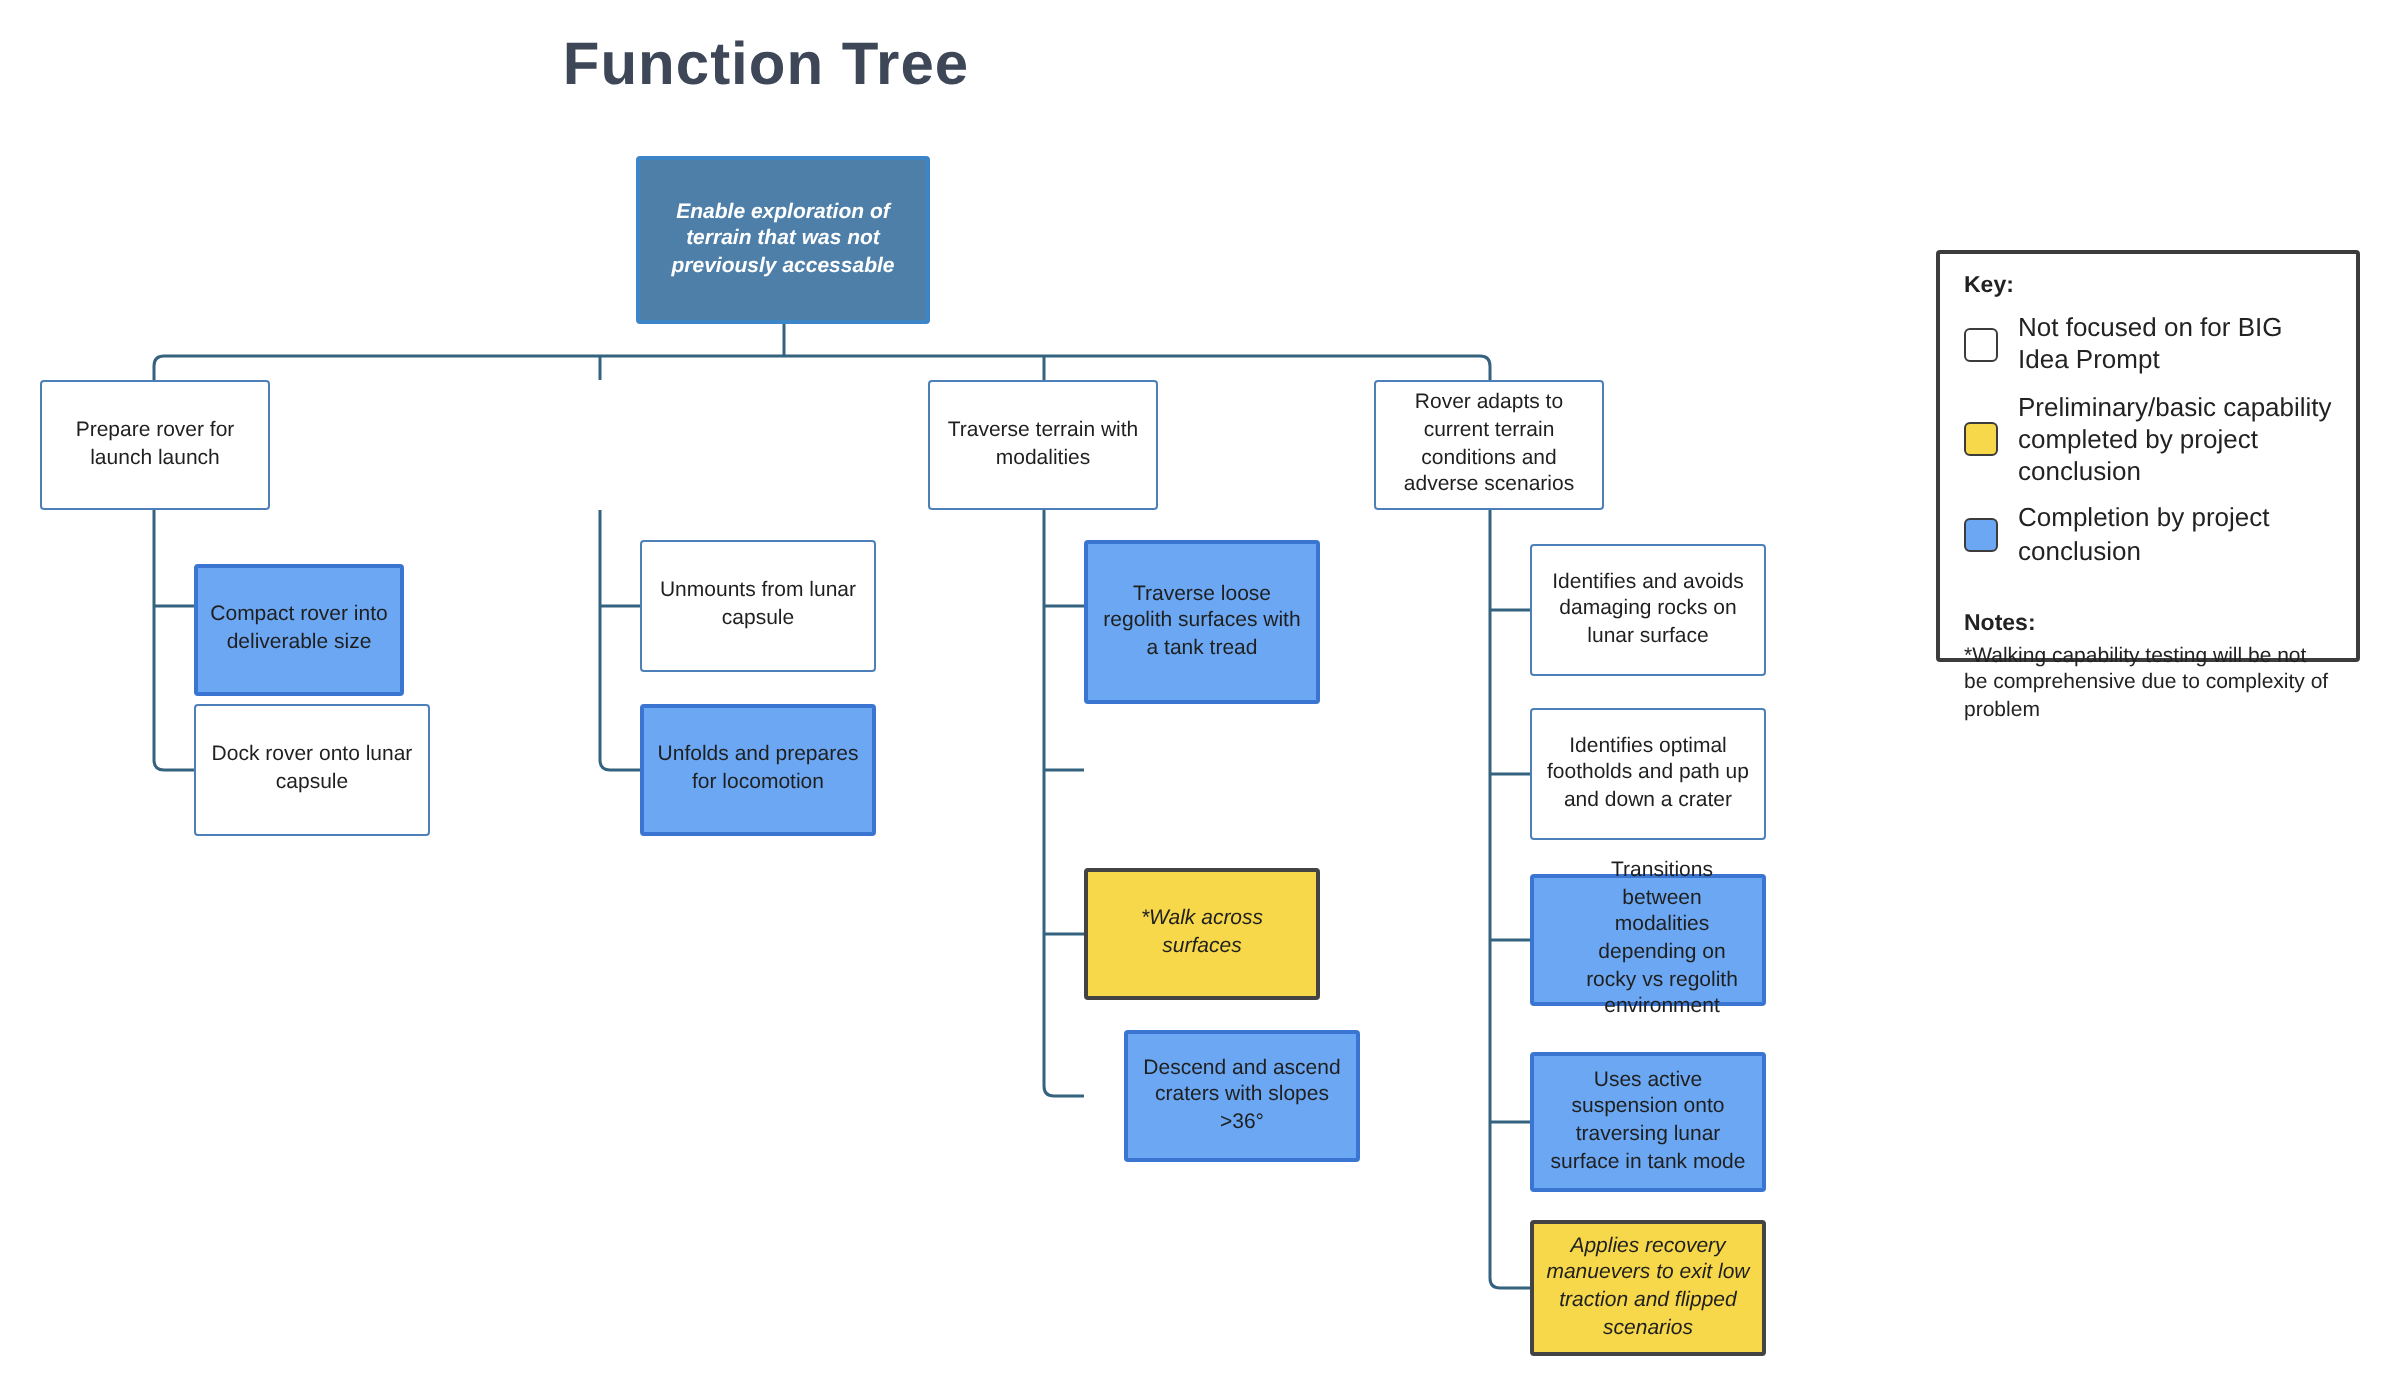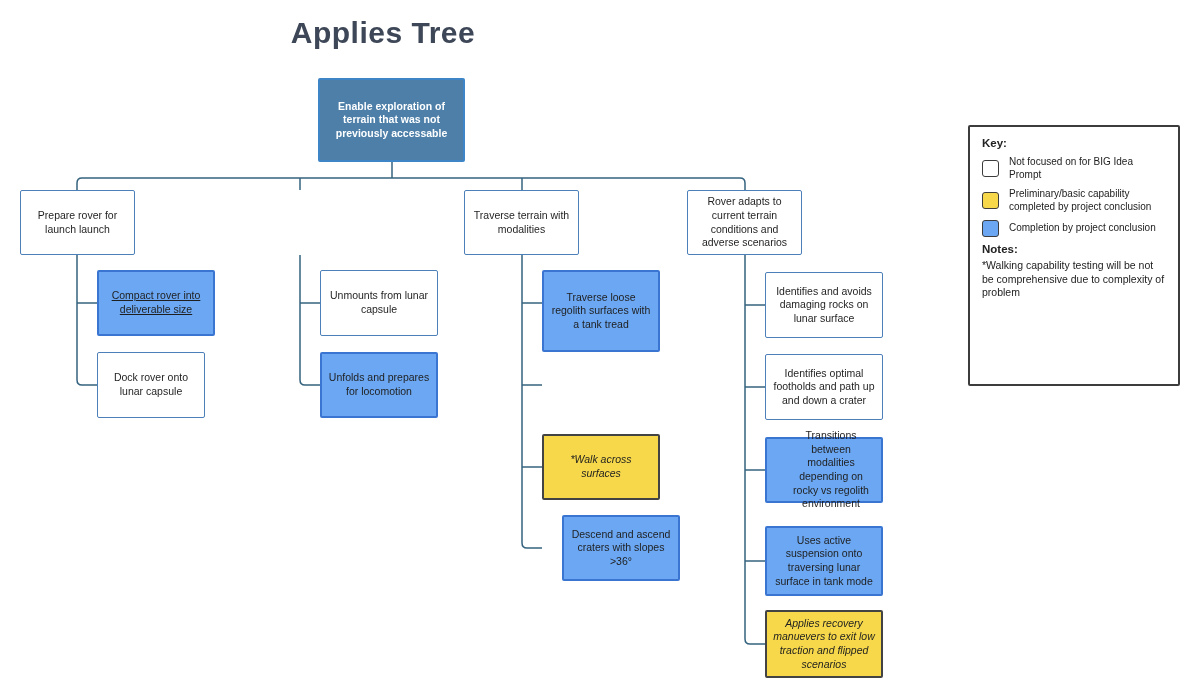--- a/index.html
+++ b/index.html
@@ -14,49 +14,49 @@
   }
   .connectors{position:absolute;left:0;top:0;width:1200px;height:696px;}
   .connectors path{fill:none;stroke:var(--connector,#35637f);stroke-width:1.5;}
   .node{
     position:absolute;display:flex;align-items:center;justify-content:center;
     text-align:center;font-size:10.5px;line-height:1.3;color:var(--text-color,#1f1f1f);
     padding:3px 6px;box-sizing:border-box;border-radius:2px;background:#fff;
   }
   .node.root{
     background:var(--root-fill,#4d7fa9);border:2px solid var(--root-border,#3d85c6);
-    color:#ffffff;font-weight:700;
+    color:#ffffff;font-weight:700;font-style:italic;
   }
   .node.white{background:var(--white-fill,#ffffff);border:1.5px solid var(--white-border,#4d80b8);}
   .node.blue{background:var(--blue-fill,#6ba7f2);border:2px solid var(--blue-border,#3975d1);}
   .node.yellow{background:var(--yellow-fill,#f6d84a);border:2px solid var(--yellow-border,#434343);font-style:italic;}
   .keybox{
-    position:absolute;left:968px;top:125px;width:212px;height:261px;box-sizing:border-box;
+    position:absolute;left:968px;top:125px;width:212px;height:206px;box-sizing:border-box;
     border:2px solid var(--key-border,#3c3c3c);border-radius:2px;background:#fff;
     padding:10px 12px;color:#222;
   }
   .key-title,.notes-title{font-size:11.5px;font-weight:700;margin:0 0 4px 0;}
-  .notes-title{margin-top:6px;}
+  .notes-title{margin-top:22px;}
   .key-row{display:flex;align-items:center;gap:10px;margin-top:7px;}
   .swatch{
     flex:0 0 auto;width:17px;height:17px;border:1.5px solid var(--key-border,#3c3c3c);
     border-radius:3px;box-sizing:border-box;
   }
   .swatch.white{background:var(--white-fill,#ffffff);}
   .swatch.yellow{background:var(--yellow-fill,#f6d84a);}
   .swatch.blue{background:var(--blue-fill,#6ba7f2);}
-  .key-label{font-size:10px;line-height:1.25;}
+  .key-label{font-size:13px;line-height:1.25;}
   .notes-text{font-size:10.5px;line-height:1.3;margin-top:4px;}
 </style>
 </head>
 <body>
 
 <div class="canvas">
 
-  <h1 class="title">Applies Tree</h1>
+  <h1 class="title">Function Tree</h1>
 
   <svg class="connectors" viewBox="0 0 1200 696" aria-hidden="true">
     <path d="M392 162 L392 178"></path>
     <path d="M77 190 L77 183 Q77 178 82 178 L740 178 Q745 178 745 183 L745 190"></path>
     <path d="M300 178 L300 190"></path>
     <path d="M522 178 L522 190"></path>
 
     <path d="M77 255 L77 380 Q77 385 82 385 L97 385"></path>
     <path d="M77 303 L97 303"></path>
 
@@ -74,22 +74,22 @@
     <path d="M745 470 L765 470"></path>
     <path d="M745 561 L765 561"></path>
   </svg>
 
   <div class="node root" style="left:318px;top:78px;width:147px;height:84px;">Enable exploration of terrain that was not previously accessable</div>
 
   <div class="node white" style="left:20px;top:190px;width:115px;height:65px;">Prepare rover for launch launch</div>
   <div class="node white" style="left:464px;top:190px;width:115px;height:65px;">Traverse terrain with modalities</div>
   <div class="node white" style="left:687px;top:190px;width:115px;height:65px;">Rover adapts to current terrain conditions and adverse scenarios</div>
 
-  <div class="node blue" style="left:97px;top:270px;width:118px;height:66px;text-decoration:underline;">Compact rover into deliverable size</div>
-  <div class="node white" style="left:97px;top:352px;width:108px;height:66px;">Dock rover onto lunar capsule</div>
+  <div class="node blue" style="left:97px;top:282px;width:105px;height:66px;">Compact rover into deliverable size</div>
+  <div class="node white" style="left:97px;top:352px;width:118px;height:66px;">Dock rover onto lunar capsule</div>
 
   <div class="node white" style="left:320px;top:270px;width:118px;height:66px;">Unmounts from lunar capsule</div>
   <div class="node blue" style="left:320px;top:352px;width:118px;height:66px;">Unfolds and prepares for locomotion</div>
 
   <div class="node blue" style="left:542px;top:270px;width:118px;height:82px;">Traverse loose regolith surfaces with a tank tread</div>
   <div class="node yellow" style="left:542px;top:434px;width:118px;height:66px;">*Walk across surfaces</div>
   <div class="node blue" style="left:542px;top:515px;width:118px;height:66px;margin-left:20px;">Descend and ascend craters with slopes &gt;36°</div>
 
   <div class="node white" style="left:765px;top:272px;width:118px;height:66px;">Identifies and avoids damaging rocks on lunar surface</div>
   <div class="node white" style="left:765px;top:354px;width:118px;height:66px;">Identifies optimal footholds and path up and down a crater</div>

